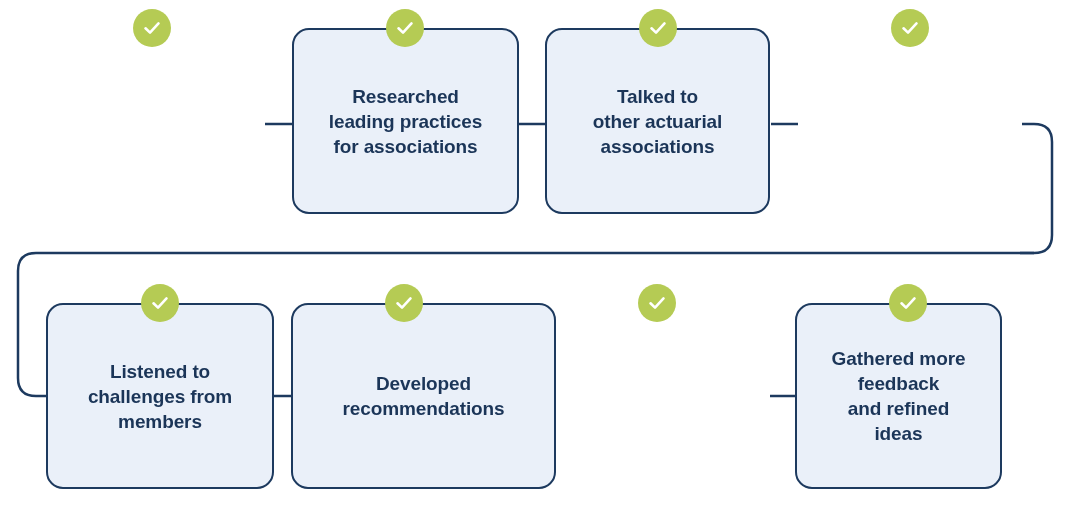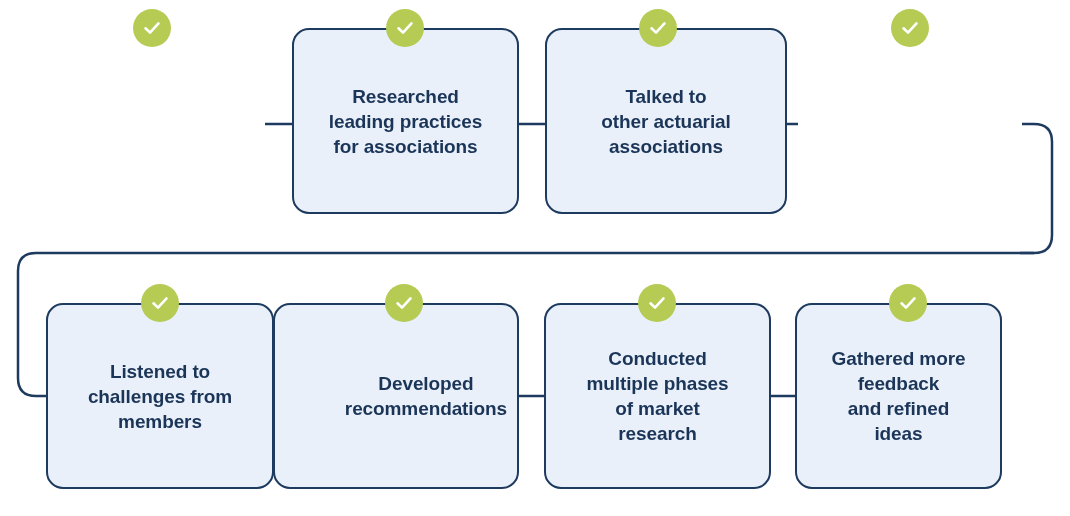--- a/index.html
+++ b/index.html
@@ -95,21 +95,21 @@
     <span class="card-label">Researched
 leading practices
 for associations</span>
   </div>
   <div class="badge" style="left:386px; top:9px;">
     <svg width="22" height="22" viewBox="0 0 22 22">
       <path d="M4.5 11.3 L9 15.6 L17.5 6.4" fill="none" stroke="#ffffff" stroke-width="2.6" stroke-linecap="round" stroke-linejoin="round"></path>
     </svg>
   </div>
 
-  <div class="card" style="left:545px; top:28px; width:242px; height:186px;">
+  <div class="card" style="left:545px; top:28px; width:225px; height:186px;">
     <span class="card-label">Talked to
 other actuarial
 associations</span>
   </div>
   <div class="badge" style="left:639px; top:9px;">
     <svg width="22" height="22" viewBox="0 0 22 22">
       <path d="M4.5 11.3 L9 15.6 L17.5 6.4" fill="none" stroke="#ffffff" stroke-width="2.6" stroke-linecap="round" stroke-linejoin="round"></path>
     </svg>
   </div>
 
@@ -123,36 +123,30 @@
     <span class="card-label">Listened to
 challenges from
 members</span>
   </div>
   <div class="badge" style="left:141px; top:284px;">
     <svg width="22" height="22" viewBox="0 0 22 22">
       <path d="M4.5 11.3 L9 15.6 L17.5 6.4" fill="none" stroke="#ffffff" stroke-width="2.6" stroke-linecap="round" stroke-linejoin="round"></path>
     </svg>
   </div>
 
-  <div class="card" style="left:273px; top:303px; width:246px; height:186px;justify-content:flex-end;">
+  <div class="card" style="left:291px; top:303px; width:265px; height:186px;">
     <span class="card-label">Developed
 recommendations</span>
   </div>
   <div class="badge" style="left:385px; top:284px;">
     <svg width="22" height="22" viewBox="0 0 22 22">
       <path d="M4.5 11.3 L9 15.6 L17.5 6.4" fill="none" stroke="#ffffff" stroke-width="2.6" stroke-linecap="round" stroke-linejoin="round"></path>
     </svg>
   </div>
 
-  <div class="card" style="left:544px; top:303px; width:227px; height:186px;">
-    <span class="card-label">Conducted
-multiple phases
-of market
-research</span>
-  </div>
   <div class="badge" style="left:638px; top:284px;">
     <svg width="22" height="22" viewBox="0 0 22 22">
       <path d="M4.5 11.3 L9 15.6 L17.5 6.4" fill="none" stroke="#ffffff" stroke-width="2.6" stroke-linecap="round" stroke-linejoin="round"></path>
     </svg>
   </div>
 
   <div class="card" style="left:795px; top:303px; width:207px; height:186px;">
     <span class="card-label">Gathered more
 feedback
 and refined

